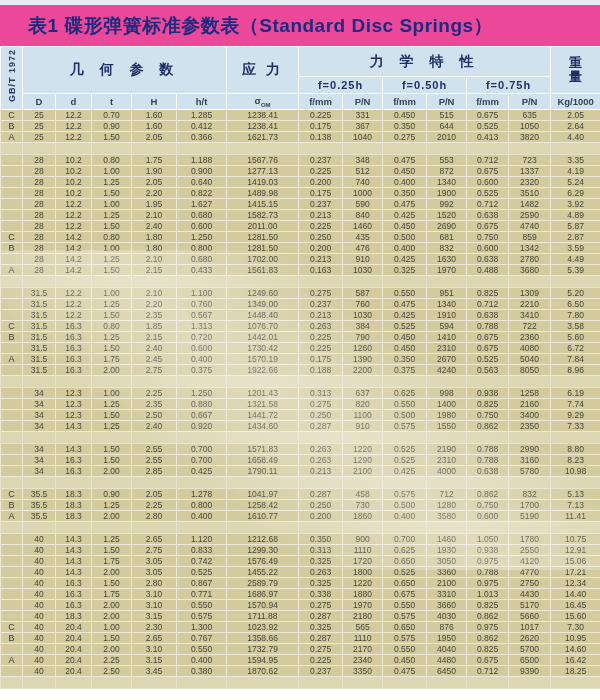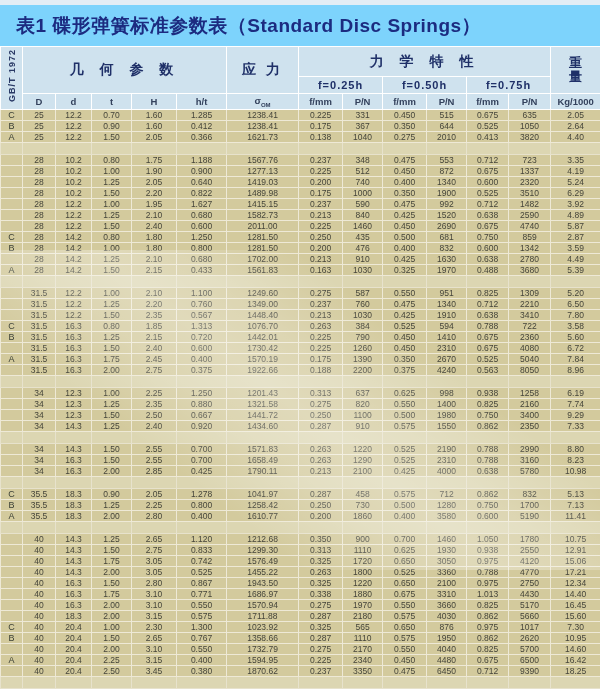--- a/index.html
+++ b/index.html
@@ -1,19 +1,19 @@
 <!DOCTYPE html>
 <html><head>
 <meta charset="utf-8">
 <style>
   html,body{margin:0;padding:0;background:#ffffff;}
   .page{position:relative;width:600px;height:700px;background:#ffffff;overflow:hidden;
         font-family:"Liberation Sans","DejaVu Sans",sans-serif;}
   .topstrip{height:5px;background:#e3edf5;}
-  .titlebar{height:41px;display:flex;align-items:center;padding-left:16px;background:#7dd3fc;}
+  .titlebar{height:41px;display:flex;align-items:center;padding-left:28px;background:#ec4899;}
   .titlebar .t{font-size:19px;font-weight:bold;color:#1c2b80;letter-spacing:0.5px;}
 
   table{border-collapse:collapse;table-layout:fixed;width:600px;}
   th,td{padding:0;margin:0;overflow:hidden;white-space:nowrap;}
 
   
   thead th{background:#cfe2ee;border:1px solid #ffffff;color:#1f3068;}
   tr.h1 th{height:29px;}
   tr.h2 th{height:16px;font-size:11px;font-weight:bold;letter-spacing:1px;margin-top:42px;}
   tr.h3 th{height:15px;font-size:9.5px;font-weight:bold;color:#33415c;}
@@ -767,21 +767,21 @@
           <td>4770</td>
           <td>17.21</td>
         </tr>
         <tr>
           <td class="letter"></td>
           <td>40</td>
           <td>16.3</td>
           <td>1.50</td>
           <td>2.80</td>
           <td>0.867</td>
-          <td>1943.50</td>
+          <td>2589.79</td>
           <td>0.325</td>
           <td>1220</td>
           <td>0.650</td>
           <td>2100</td>
           <td>0.975</td>
           <td>2750</td>
           <td>12.34</td>
         </tr>
         <tr>
           <td class="letter"></td>

